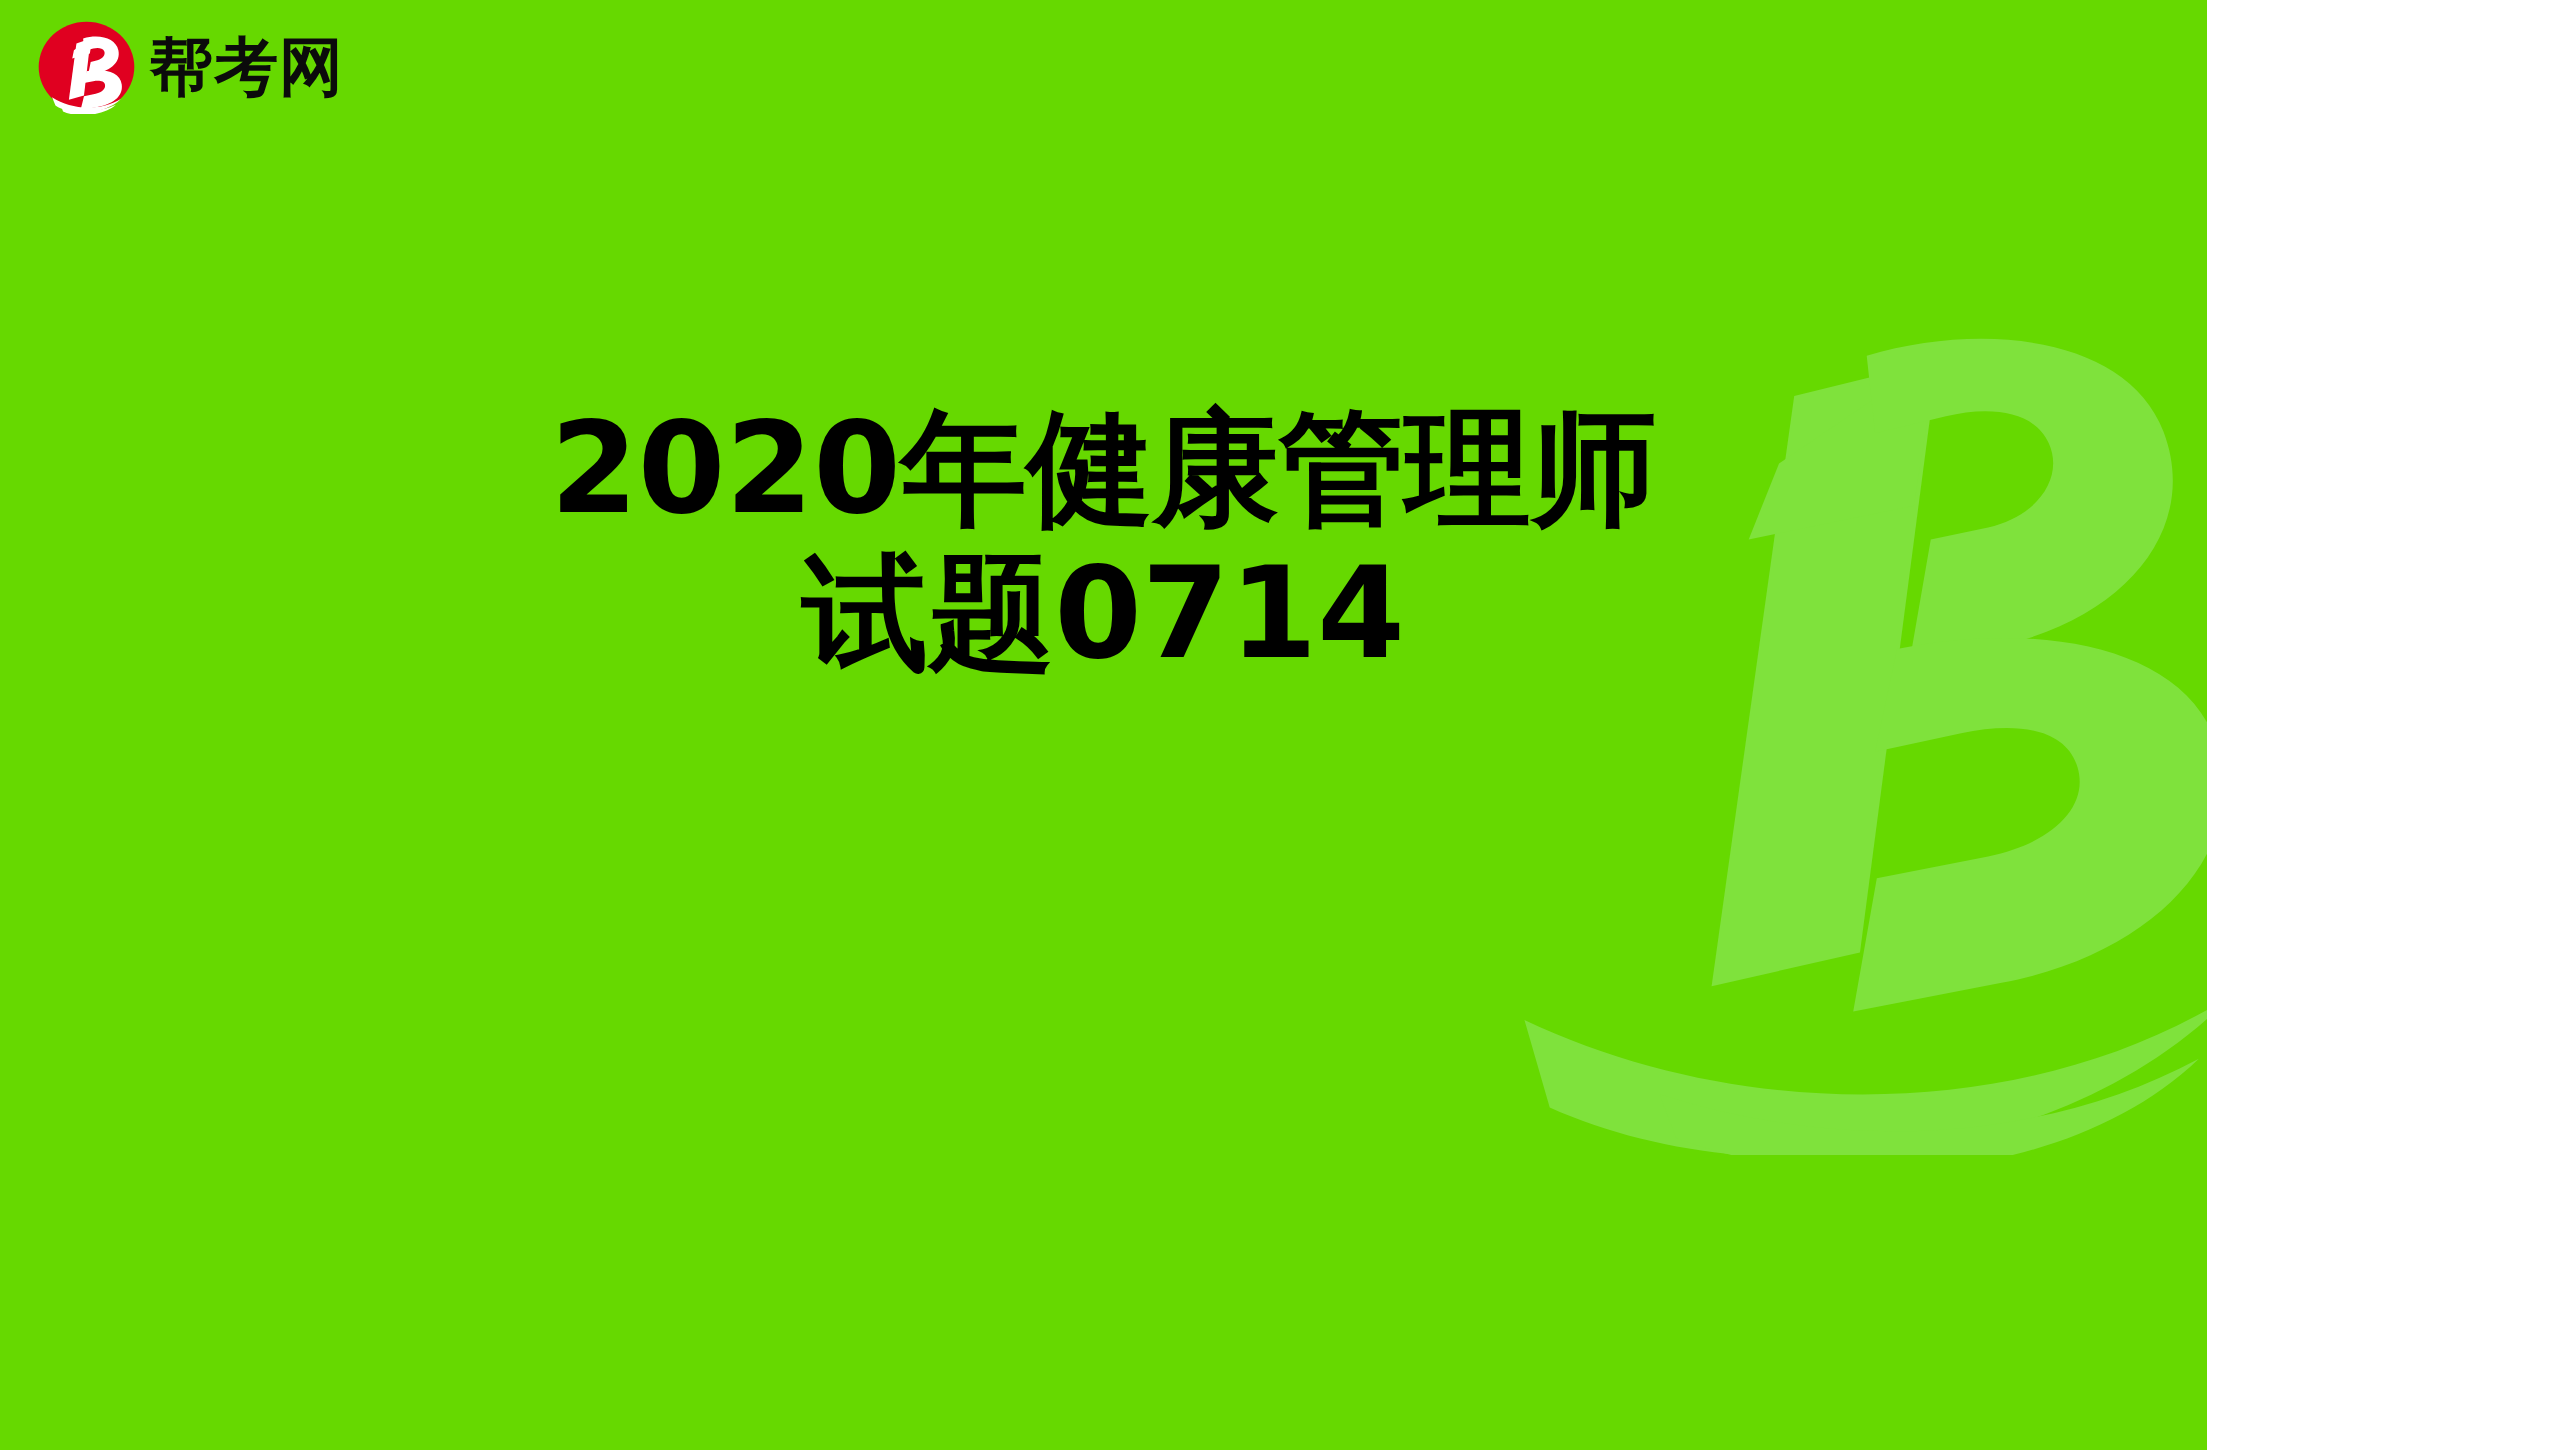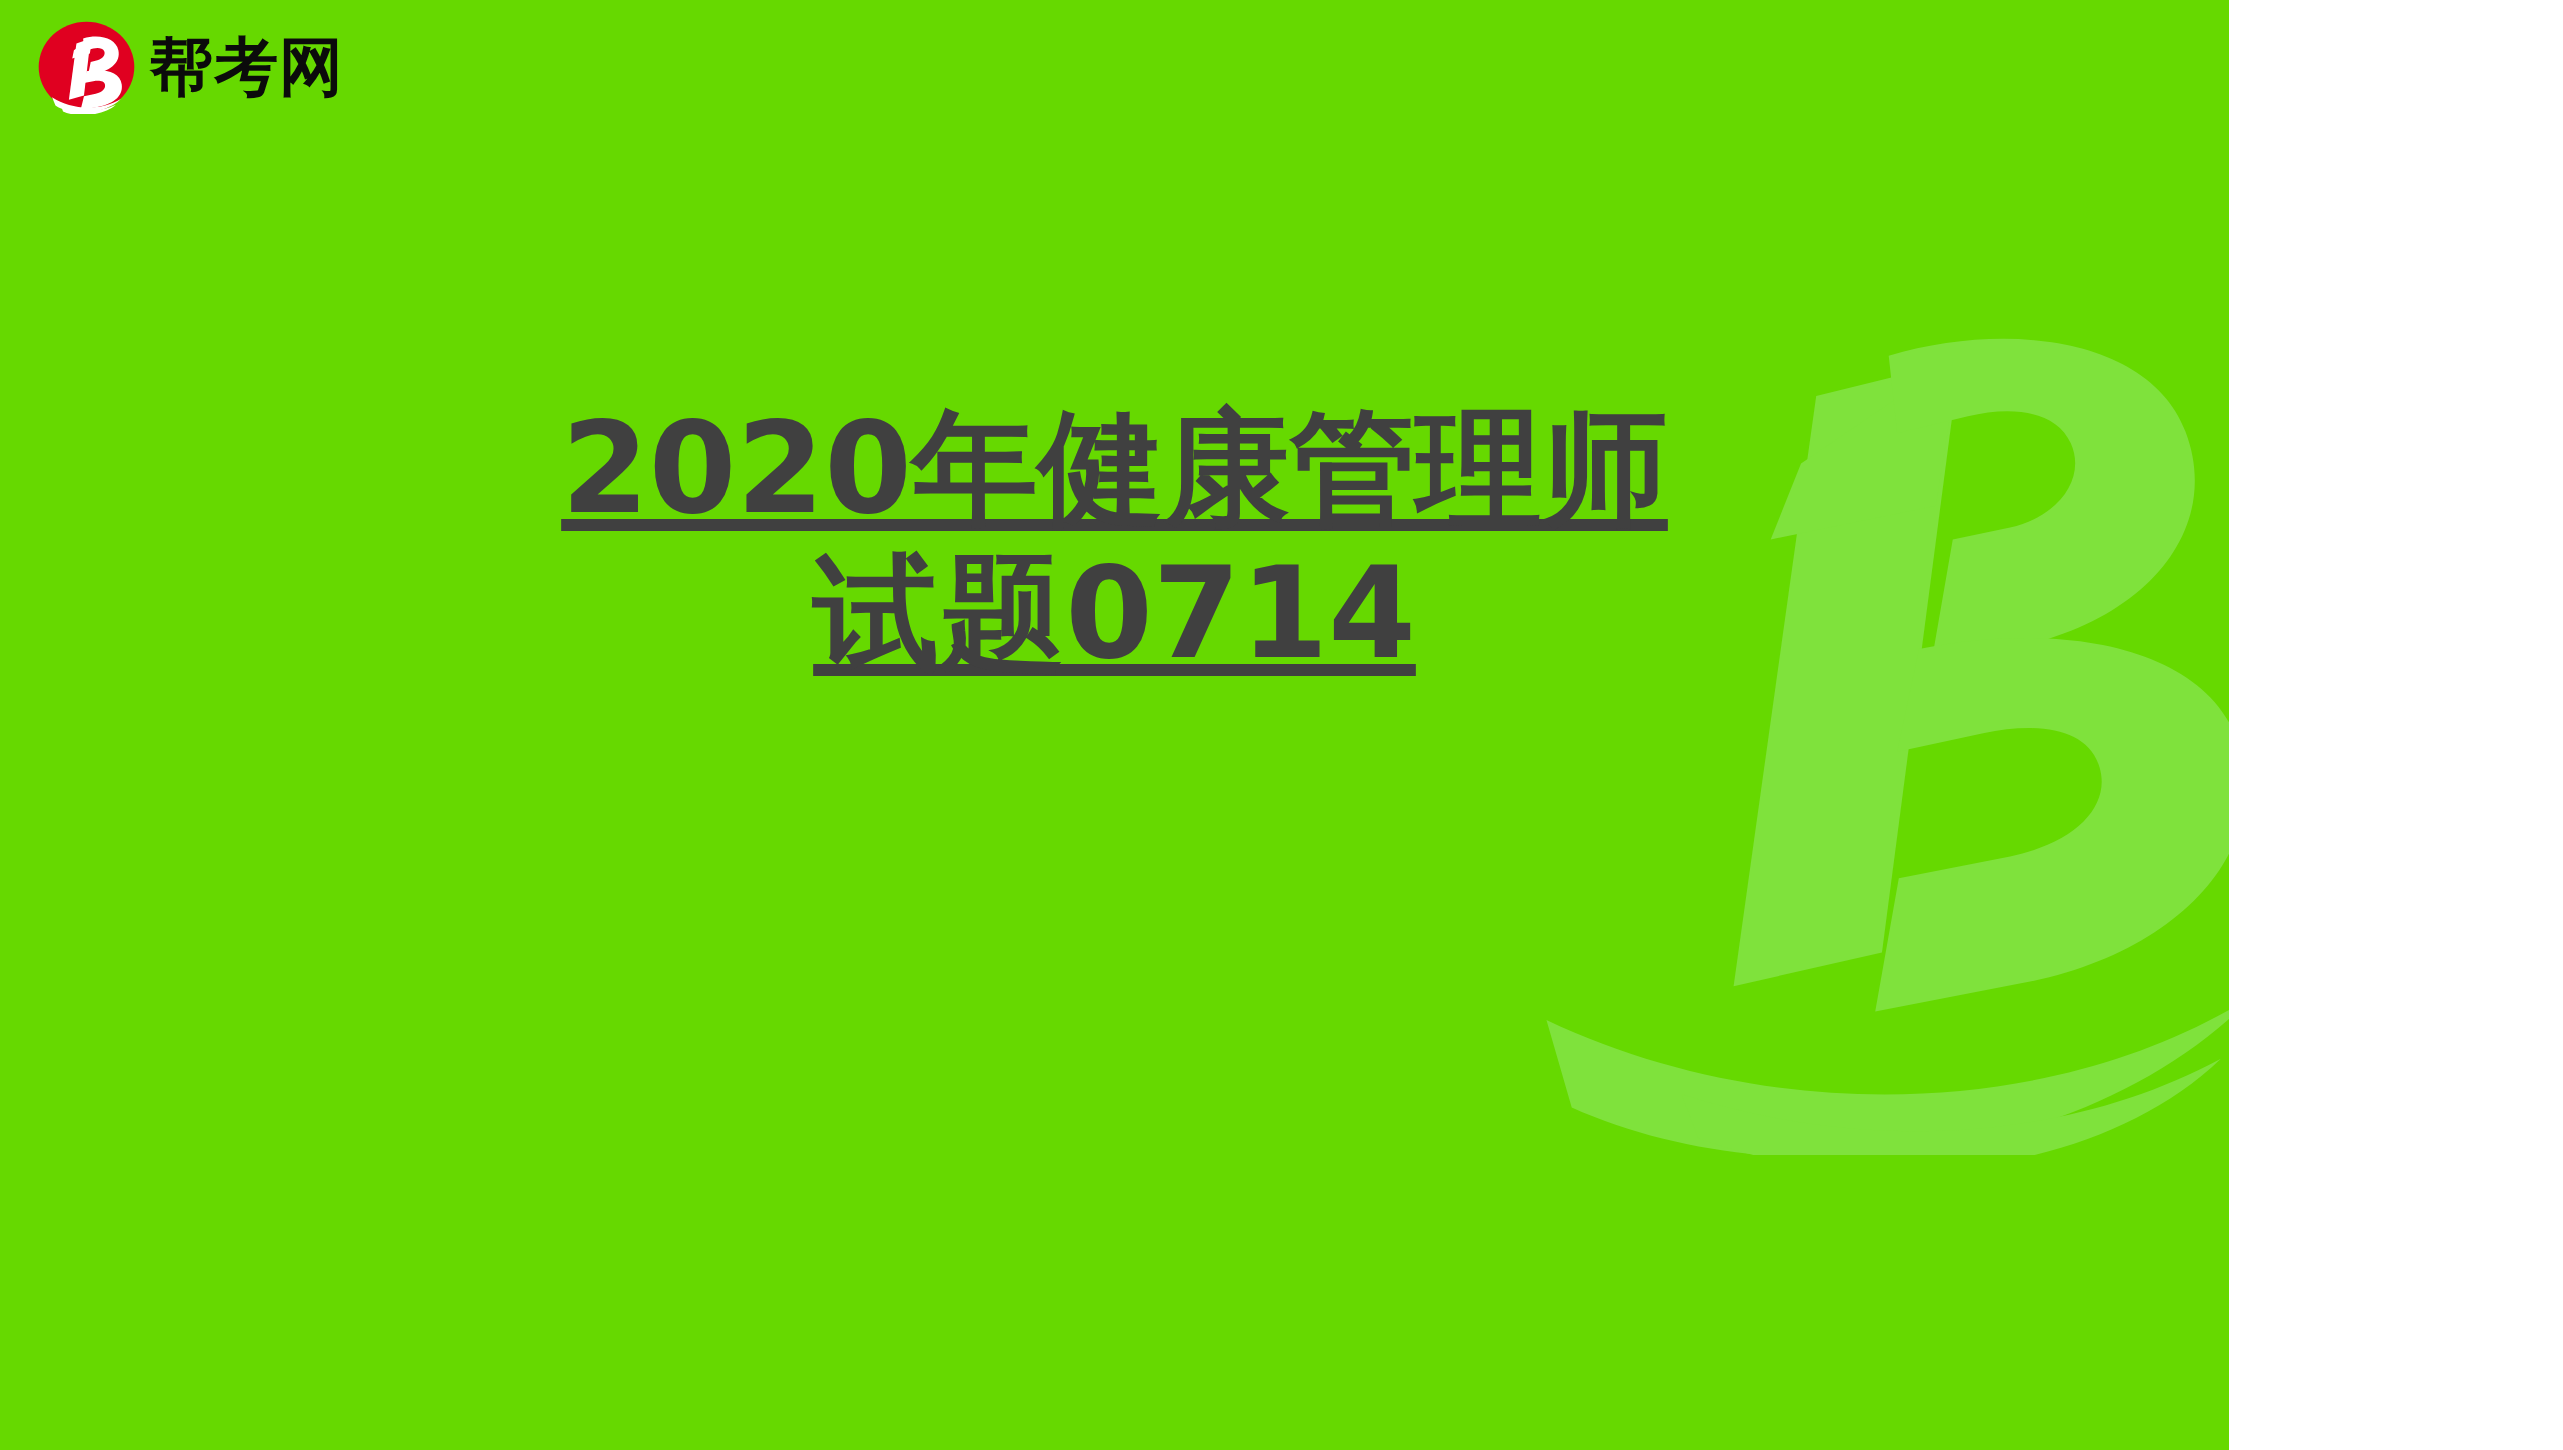--- a/index.html
+++ b/index.html
@@ -13,21 +13,20 @@
     overflow: hidden;
     font-family: "Liberation Sans", "DejaVu Sans", sans-serif;
   }
 
   #poster {
     position: relative;
     width: 2207px;
     height: 1450px;
     background: #66D900;
     overflow: hidden;
-    padding-left: 22px;
   }
 
   
   #watermark {
     position: absolute;
     right: -34px;
     top: 143px;
     width: 843px;
     height: 1012px;
     pointer-events: none;
@@ -80,23 +79,22 @@
     z-index: 2;
     text-align: center;
     color: #ffffff;
   }
   .headline-line {
     display: block;
     font-size: 126px;
     line-height: 145px;
     font-weight: 700;
     white-space: nowrap;
-    color: #404040;
+    color: #000000;
     font-family: "DejaVu Sans", "Liberation Sans", sans-serif;
-    text-decoration: underline;
   }
 </style>
 </head>
 <body>
 
 <div id="poster">
 
   <div id="watermark">
     <svg viewBox="0 0 1000 1200" xmlns="http://www.w3.org/2000/svg" aria-hidden="true">
       <g fill="#7FE23C">

